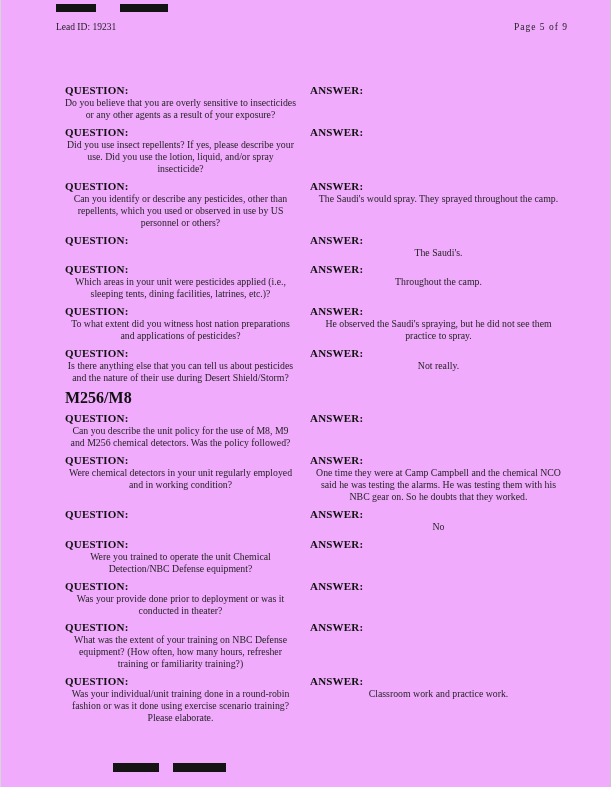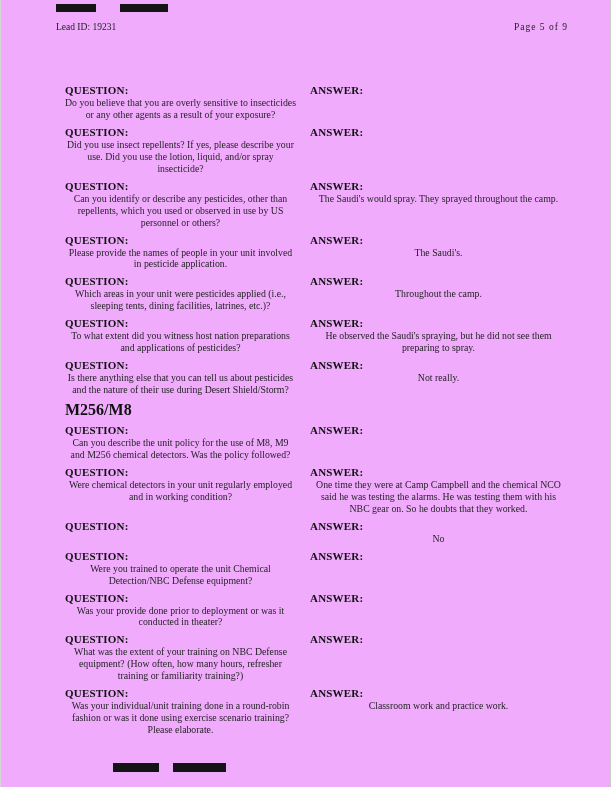--- a/index.html
+++ b/index.html
@@ -108,21 +108,20 @@
           <div class="body-text">Can you identify or describe any pesticides, other than repellents, which you used or observed in use by US personnel or others?</div>
         </div>
         <div class="a-col">
           <div class="label">ANSWER:</div>
           <div class="body-text">The Saudi's would spray.  They sprayed throughout the camp.</div>
         </div>
       </div>
       <div class="qa-row">
         <div class="q-col">
           <div class="label">QUESTION:</div>
-          <div class="body-text">Please provide the names of people in your unit involved in pesticide application.</div>
         </div>
         <div class="a-col">
           <div class="label">ANSWER:</div>
           <div class="body-text">The Saudi's.</div>
         </div>
       </div>
       <div class="qa-row">
         <div class="q-col">
           <div class="label">QUESTION:</div>
           <div class="body-text">Which areas in your unit were pesticides applied (i.e., sleeping tents, dining facilities, latrines, etc.)?</div>
@@ -132,21 +131,21 @@
           <div class="body-text">Throughout the camp.</div>
         </div>
       </div>
       <div class="qa-row">
         <div class="q-col">
           <div class="label">QUESTION:</div>
           <div class="body-text">To what extent did you witness host nation preparations and applications of pesticides?</div>
         </div>
         <div class="a-col">
           <div class="label">ANSWER:</div>
-          <div class="body-text">He observed the Saudi's spraying, but he did not see them preparing to spray.</div>
+          <div class="body-text">He observed the Saudi's spraying, but he did not see them practice to spray.</div>
         </div>
       </div>
       <div class="qa-row">
         <div class="q-col">
           <div class="label">QUESTION:</div>
           <div class="body-text">Is there anything else that you can tell us about pesticides and the nature of their use during Desert Shield/Storm?</div>
         </div>
         <div class="a-col">
           <div class="label">ANSWER:</div>
           <div class="body-text">Not really.</div>

